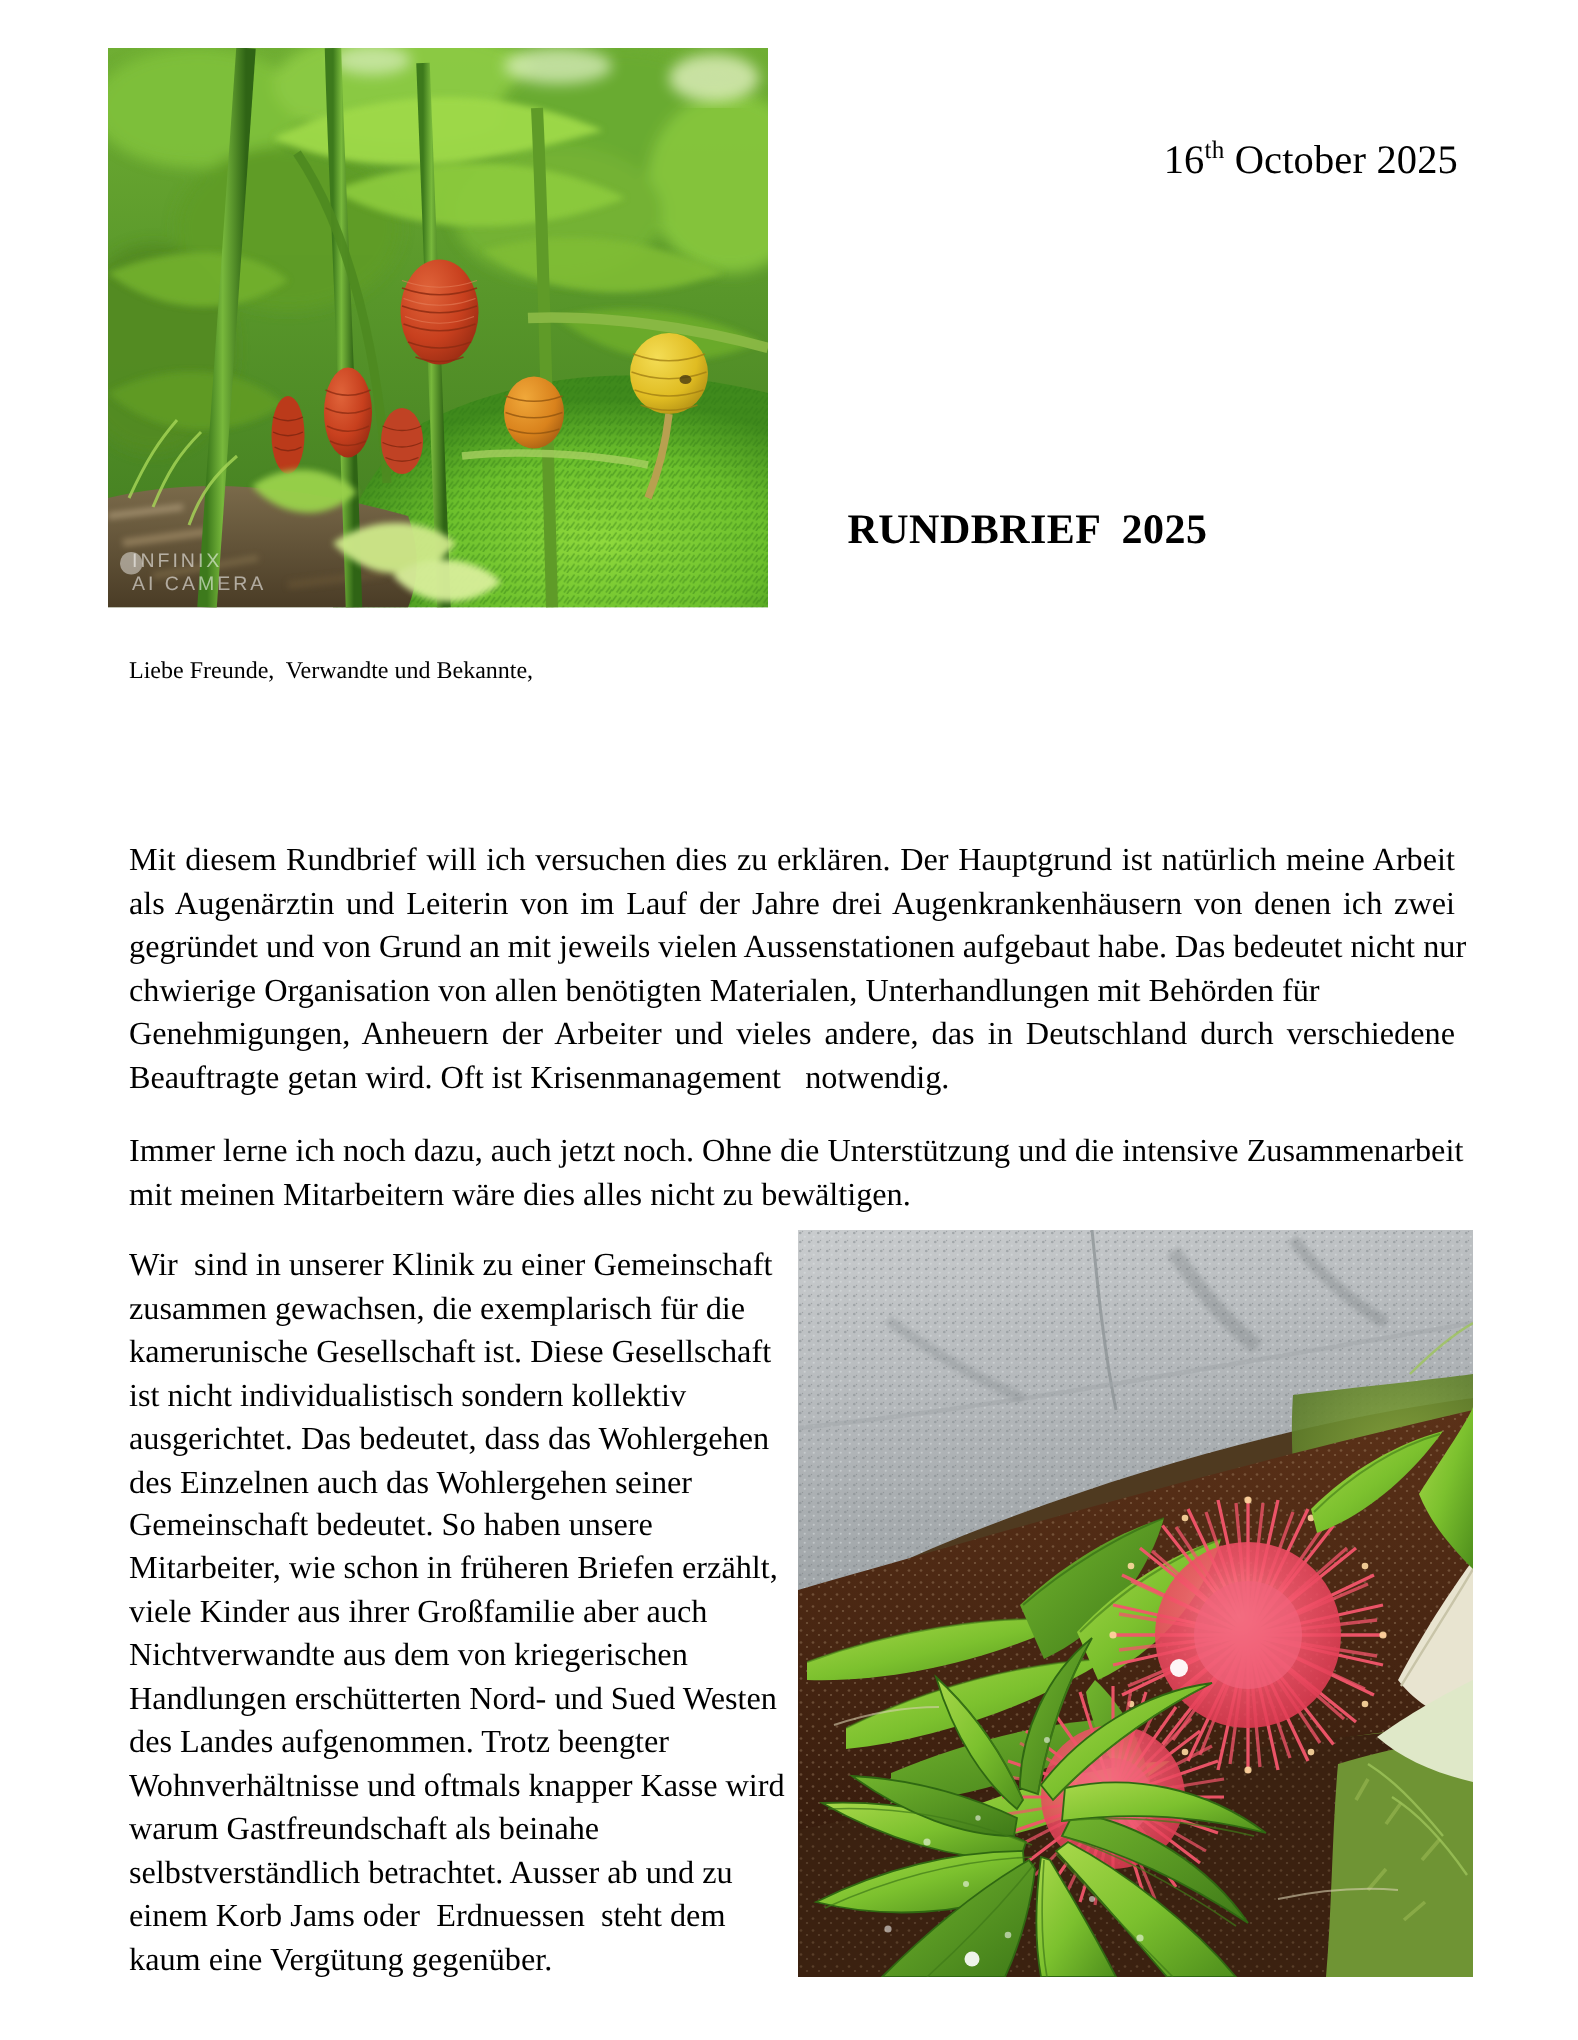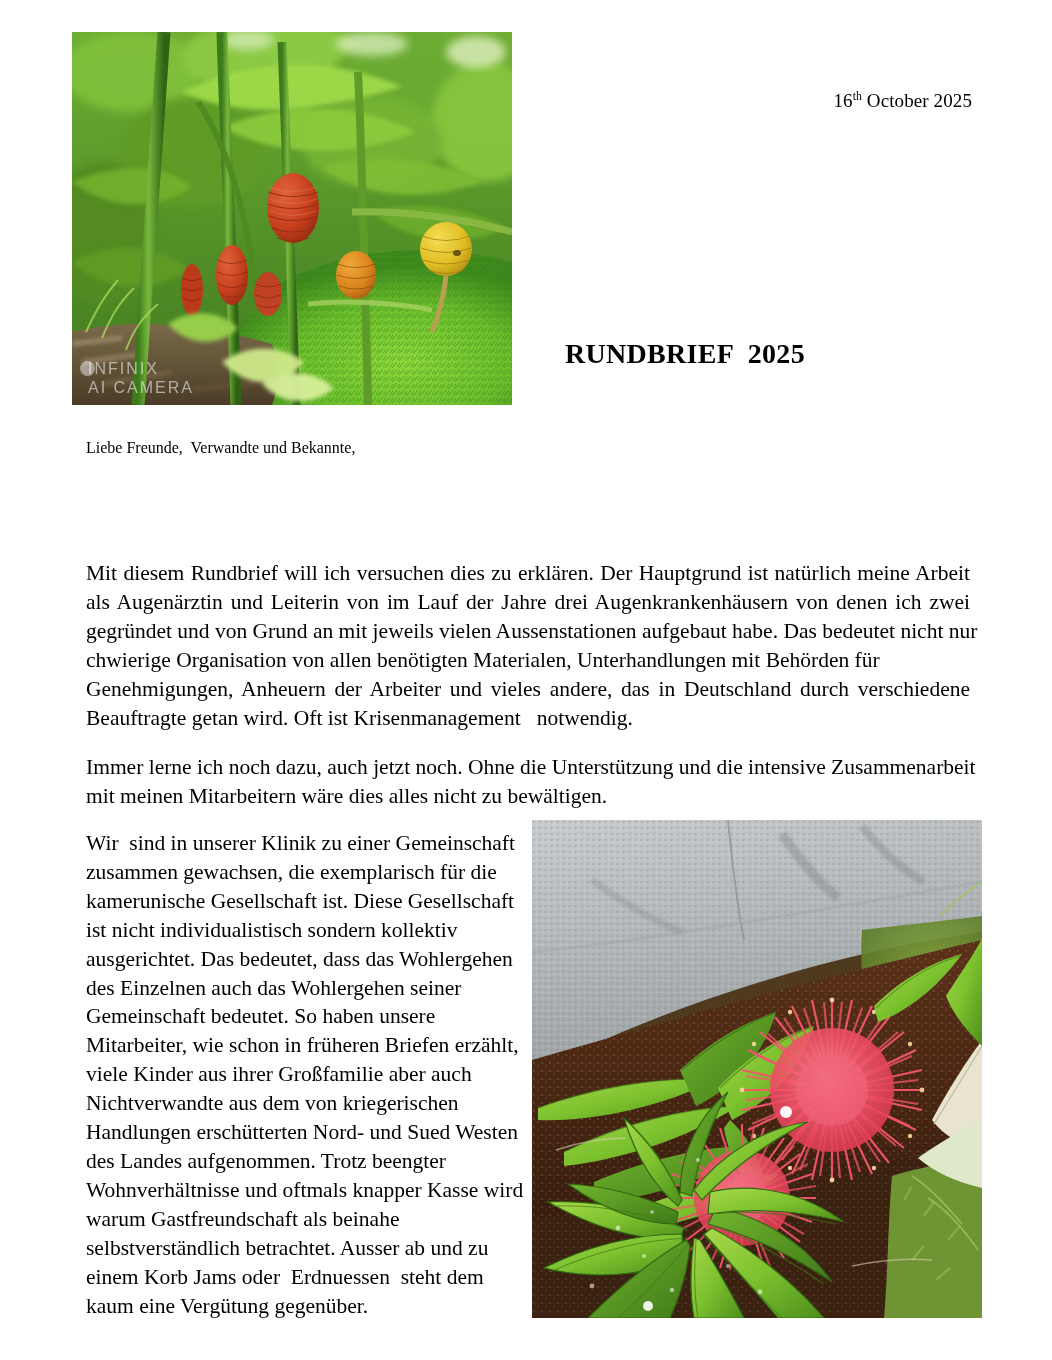--- a/index.html
+++ b/index.html
@@ -24,21 +24,21 @@
     background: #fff;
   }
 
   
   .date-line {
     position: absolute;
     left: 600px;
     top: 90px;
     width: 372px;
     text-align: right;
-    font-size: 19px;
+    font-size: 27px;
     line-height: 1.2;
     letter-spacing: .1px;
   }
   .date-line sup {
     font-size: .62em;
     vertical-align: super;
     line-height: 0;
   }
 
   
@@ -72,21 +72,21 @@
     height: 498px;
   }
   .photo svg { display: block; width: 100%; height: 100%; }
 
   .watermark {
     position: absolute;
     left: 16px;
     bottom: 8px;
     color: rgba(255,255,255,.55);
     font-family: "Liberation Sans", sans-serif;
-    font-size: 16px;
+    font-size: 13px;
     letter-spacing: 2px;
     line-height: 1.15;
     pointer-events: none;
   }
   .watermark .wm-dot {
     position: absolute;
     left: -8px;
     top: 1px;
     width: 15px;
     height: 15px;

